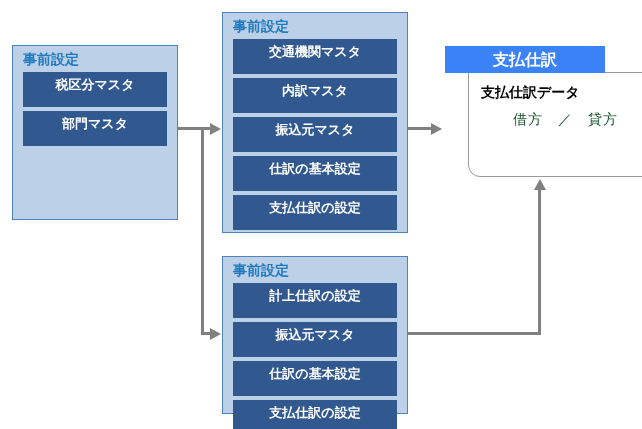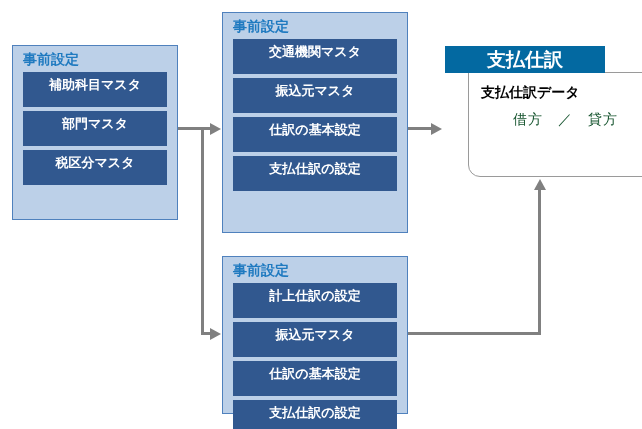--- a/index.html
+++ b/index.html
@@ -86,24 +86,24 @@
     border: 1px solid #9a9a9a;
     border-radius: 0 12px 12px 12px;
     box-sizing: border-box;
   }
   #result-header {
     position: absolute;
     left: 445px;
     top: 46px;
     width: 160px;
     height: 27px;
-    background: #0369a1;
+    background: #3b82f6;
     color: #ffffff;
     font-weight: bold;
-    font-size: 19px;
+    font-size: 16px;
     line-height: 27px;
     text-align: center;
     white-space: nowrap;
   }
   .card-line1 {
     position: absolute;
     left: 12px;
     top: 11px;
     font-size: 14px;
     font-weight: bold;
@@ -146,30 +146,30 @@
   }
 </style>
 </head>
 <body>
 
 <div id="canvas">
 
   <div class="group-panel" id="panel-accounting">
     <div class="group-title">事前設定</div>
     <div class="item-list">
-      <div class="item">補助科目マスタ</div>
+      <div class="item">税区分マスタ</div>
       <div class="item">部門マスタ</div>
-      <div class="item">税区分マスタ</div>
     </div>
   </div>
 
   <div class="group-panel" id="panel-journal-settings">
     <div class="group-title">事前設定</div>
     <div class="item-list">
       <div class="item">交通機関マスタ</div>
+      <div class="item">内訳マスタ</div>
       <div class="item">振込元マスタ</div>
       <div class="item">仕訳の基本設定</div>
       <div class="item">支払仕訳の設定</div>
     </div>
   </div>
 
   <div class="group-panel" id="panel-payment-settings">
     <div class="group-title">事前設定</div>
     <div class="item-list">
       <div class="item">計上仕訳の設定</div>

